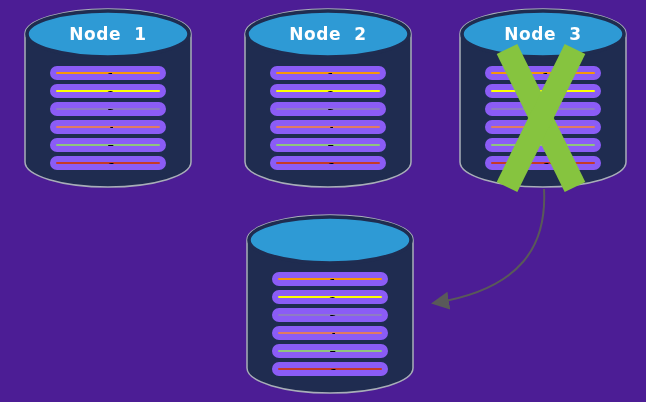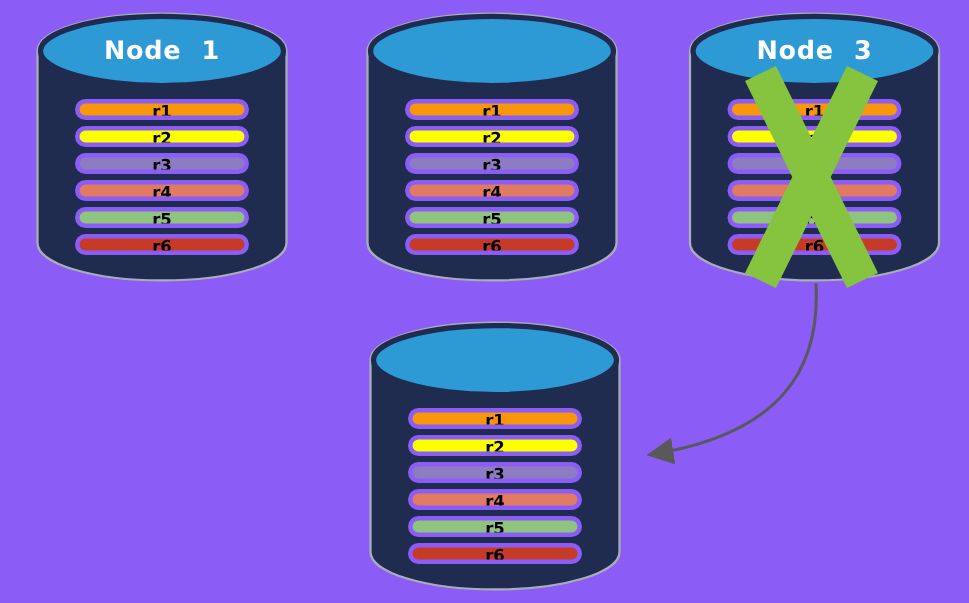--- a/index.html
+++ b/index.html
@@ -1,32 +1,32 @@
 <!DOCTYPE html>
 <html><head>
 <meta charset="utf-8">
 <style>
   html,body { margin:0; padding:0; background:#ffffff; }
   .canvas {
-    position:relative; width:646px; height:402px; background:#8b5cf6;
+    position:relative; width:646px; height:402px; background:#4c1d95;
     font-family:"DejaVu Sans","Liberation Sans",sans-serif;
     overflow:hidden;
   }
   .node { position:absolute; width:170px; height:182px; }
   .cyl-svg { position:absolute; left:0; top:0; overflow:visible; }
   .node-title {
     position:absolute; left:0; top:10px; width:170px; height:34px;
     display:flex; align-items:center; justify-content:center;
     color:#ffffff; font-size:17px; font-weight:bold; word-spacing:7px;
     z-index:3; letter-spacing:0.5px;
   }
   .bars { position:absolute; left:27px; top:59px; width:116px; z-index:2; }
   .bar {
     height:14px; margin-bottom:4px; border-radius:7px;
-    border:3px solid #8b5cf6; box-sizing:border-box;
+    border:6px solid #8b5cf6; box-sizing:border-box;
     text-align:center; font-size:11px; font-weight:bold; color:#000000;
     line-height:12px; overflow:hidden;
   }
   .x-mark { position:absolute; left:36px; top:38px; z-index:5; overflow:visible; }
   .arrow-layer { position:absolute; left:0; top:0; z-index:6; pointer-events:none; }
 </style>
 </head>
 <body>
 
 <div class="canvas">
@@ -45,20 +45,21 @@
       <div class="bar" style="background-color: rgb(143, 196, 126);">r5</div>
       <div class="bar" style="background-color: rgb(198, 59, 40);">r6</div>
     </div>
   </div>
 
   <div class="node" style="left:243px;top:7px;">
     <svg class="cyl-svg" width="170" height="182">
       <path d="M 2 27 A 83 25 0 0 1 168 27 L 168 155 A 83 25 0 0 1 2 155 Z" stroke-width="1.5" style="fill: rgb(31, 44, 80); stroke: rgb(168, 174, 184);"></path>
       <ellipse cx="85" cy="27" rx="81" ry="23" stroke-width="3.5" style="fill: rgb(46, 154, 213); stroke: rgb(31, 44, 80);"></ellipse>
     </svg>
+    <div class="node-title">Node 2</div>
     <div class="bars">
       <div class="bar" style="background-color: rgb(247, 151, 9);">r1</div>
       <div class="bar" style="background-color: rgb(252, 255, 0);">r2</div>
       <div class="bar" style="background-color: rgb(142, 124, 195);">r3</div>
       <div class="bar" style="background-color: rgb(224, 123, 98);">r4</div>
       <div class="bar" style="background-color: rgb(143, 196, 126);">r5</div>
       <div class="bar" style="background-color: rgb(198, 59, 40);">r6</div>
     </div>
   </div>
 

